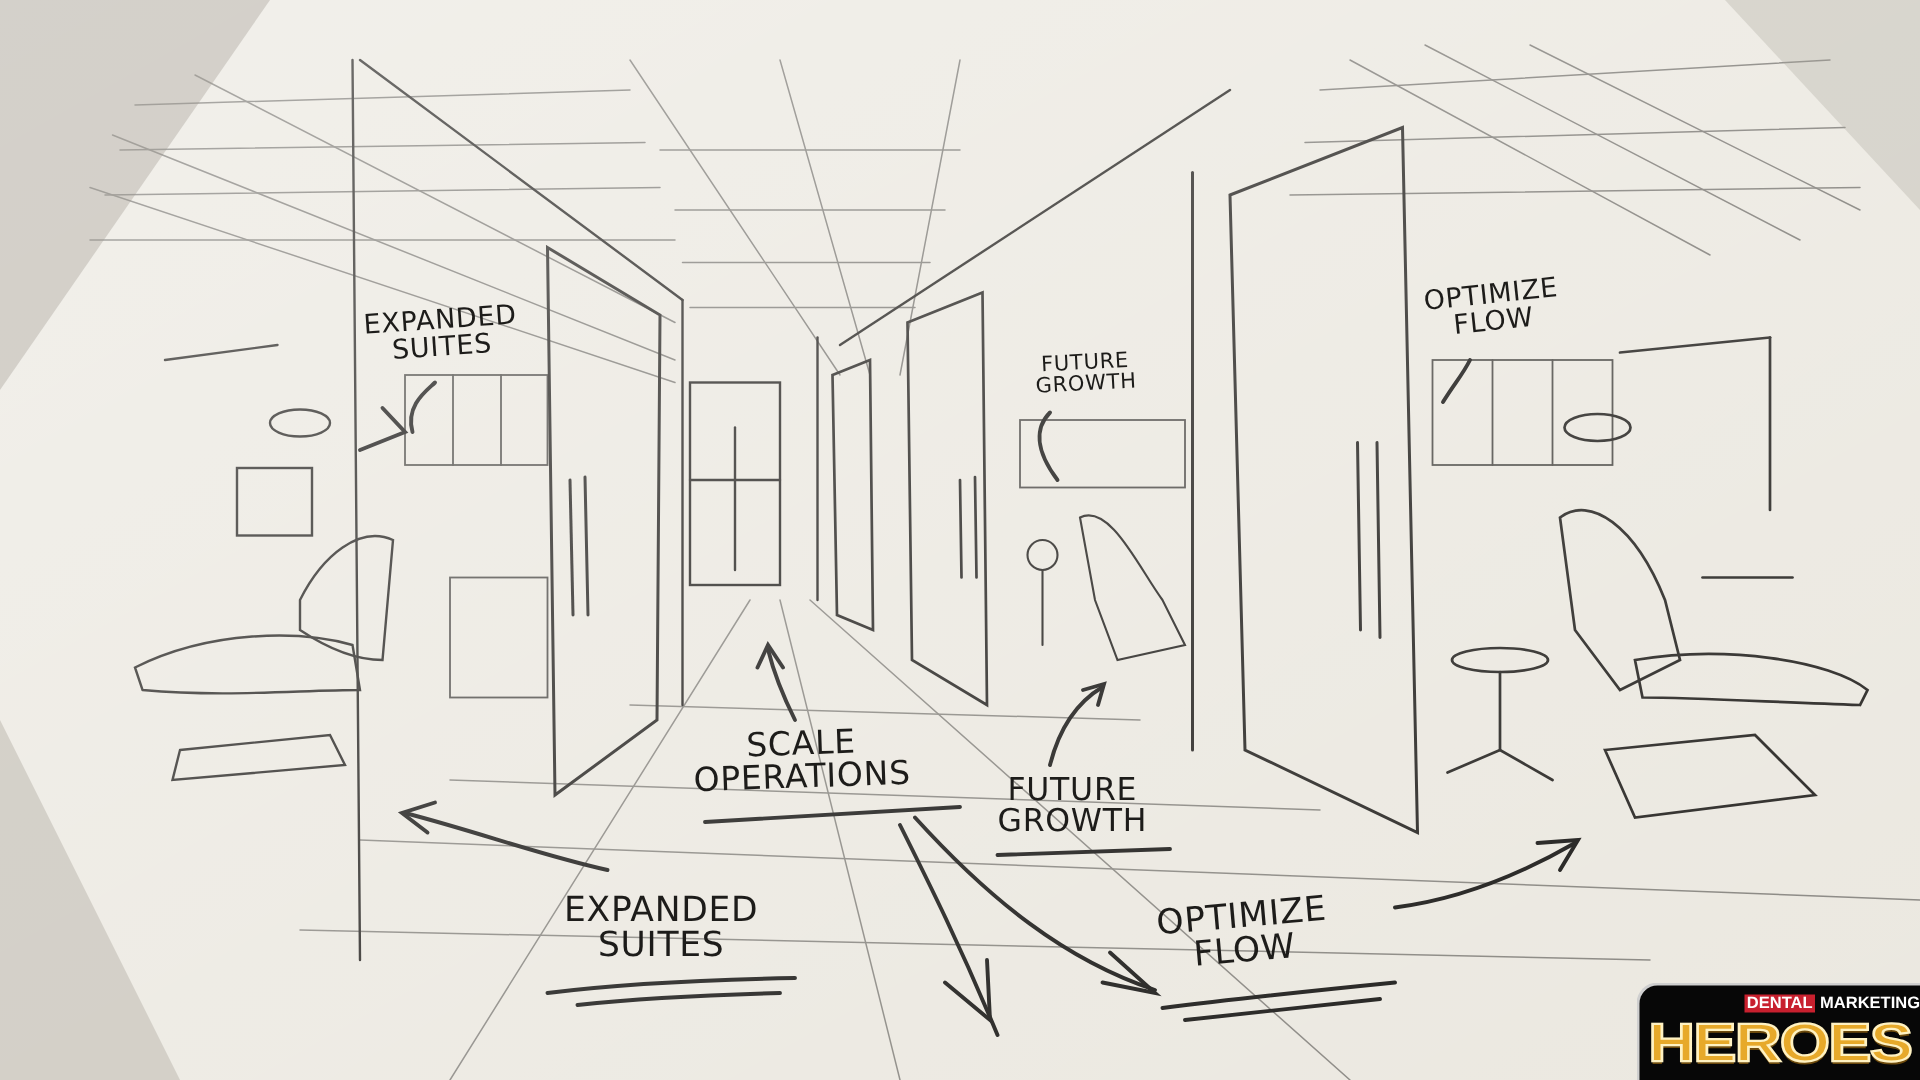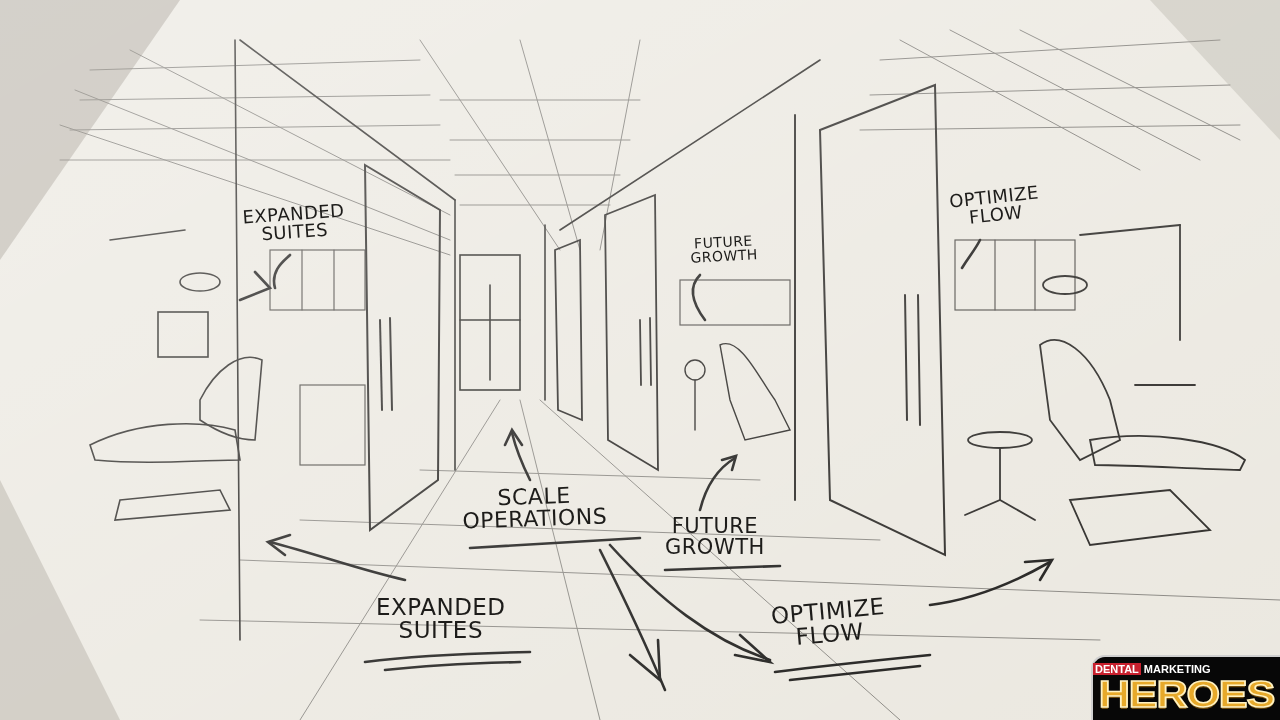--- a/index.html
+++ b/index.html
@@ -2,21 +2,21 @@
 <html><head>
 <meta charset="utf-8">
 <style>
   html, body { margin:0; padding:0; }
   body { width:1280px; height:720px; overflow:hidden; background:#e9e6de; font-family:"DejaVu Sans", sans-serif; }
   .stage { position:relative; width:1280px; height:720px; overflow:hidden; background:#ebe8e0; }
   svg.scene { position:absolute; left:0; top:0; }
   .label { position:absolute; color:#1d1c1a; font-family:"DejaVu Sans", sans-serif; font-weight:normal; text-align:center; line-height:1.02; letter-spacing:0.5px; text-transform:uppercase; }
   .label span { display:block; }
   .logo { position:absolute; left:1091px; top:655px; width:189px; height:65px; background:#070707; border-radius:14px 0 0 0; border-top:2px solid #cfcfcf; border-left:2px solid #cfcfcf; box-sizing:border-box; }
-  .logo-top { position:absolute; top:6px; left:0; right:0; text-align:left; font-family:"Liberation Sans", sans-serif; font-weight:bold; font-size:11px; color:#fff; }
+  .logo-top { position:absolute; top:6px; left:0; right:0; text-align:right; font-family:"Liberation Sans", sans-serif; font-weight:bold; font-size:11px; color:#fff; }
   .logo-red { background:#c8202e; padding:0 2px; }
   .logo-main { position:absolute; top:18px; left:0; right:0; text-align:center; font-family:"Liberation Sans", sans-serif; font-weight:900; font-size:36px; letter-spacing:-1px; line-height:40px; color:#e7a92a; -webkit-text-stroke:1.5px #fff2c2; text-shadow:0 2px 0 #6d4a0c; transform:scaleX(1.2); }
 </style>
 </head>
 <body>
 
 <div class="stage">
 
   <svg class="scene" width="1280" height="720" viewBox="0 0 1280 720">
     <defs>

